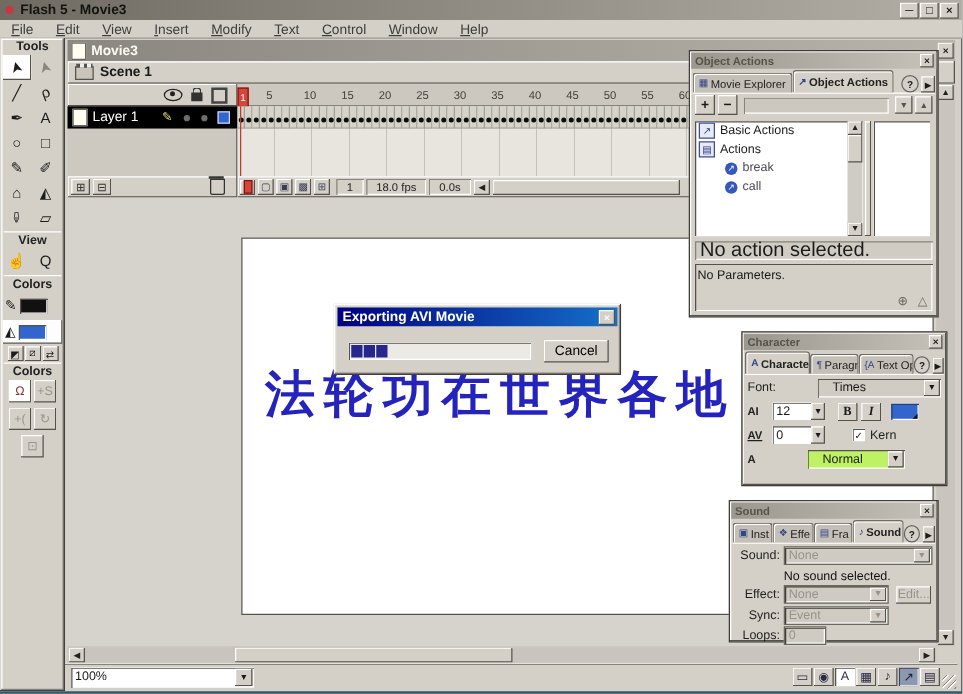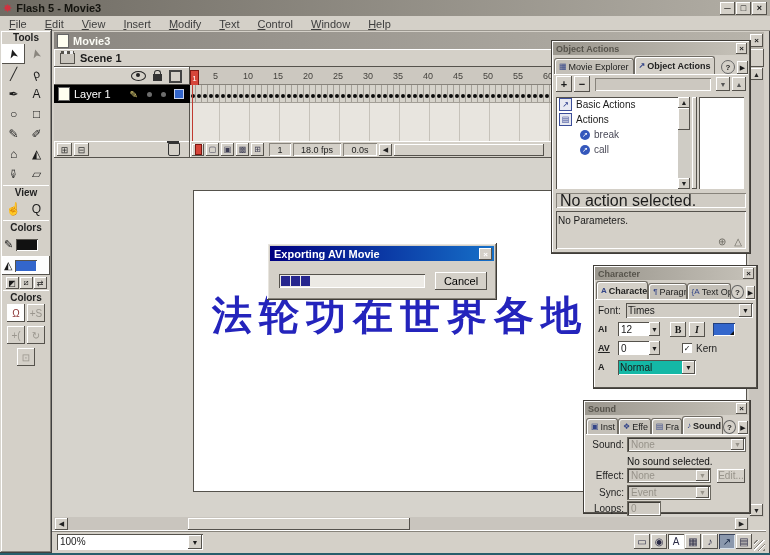--- a/index.html
+++ b/index.html
@@ -107,21 +107,21 @@
        border:1px solid #706c64;border-bottom:none;border-radius:3px 3px 0 0;box-shadow:inset 1px 1px 0 #fff;
        font-size:9px;white-space:nowrap;overflow:hidden;color:#222;}
   .tab.active{height:17px;background:#d4d0c8;font-weight:bold;}
   .tabico{font-size:8px;color:#334488;}
   .helpbtn{width:12px;height:12px;border:1px solid #666;border-radius:50%;font-size:8px;font-weight:bold;
            display:flex;align-items:center;justify-content:center;margin-left:auto;background:#d4d0c8;color:#222;}
   .arrbtn{width:11px;height:13px;font-size:7px;margin-left:2px;}
   .rowlbl{font-size:10px;color:#1f1f1f;}
   .disab{color:#97938a;}
   .ddfield{box-shadow:inset 1px 1px 0 #55524c, inset -1px -1px 0 #fff;background:#d0ccc4;position:relative;
-           font-size:10px;display:flex;align-items:center;padding-left:2px;box-sizing:border-box;}
+           font-size:10px;display:flex;align-items:center;padding-left:12px;box-sizing:border-box;margin-left:28px;}
   .ddarr{position:absolute;right:1px;top:1px;bottom:1px;width:13px;font-size:7px;}
   
   #oa-panel{left:551px;top:40px;width:198px;height:212px;}
   #oa-toolbar{position:absolute;left:4px;top:34px;right:4px;height:18px;display:flex;align-items:center;gap:2px;}
   #oa-blank{flex:1;height:13px;box-shadow:inset 1px 1px 0 #87837b, inset -1px -1px 0 #fff;background:#ccc8c0;margin:0 3px;}
   #oa-list{position:absolute;left:4px;top:56px;width:134px;height:92px;background:#fff;
            box-shadow:inset 1px 1px 0 #55524c, inset -1px -1px 0 #fff;overflow:hidden;}
   .oarow{display:flex;align-items:center;gap:4px;height:15px;padding-left:3px;font-size:10px;color:#1b1b1b;}
   .oarow.lv1{padding-left:24px;color:#4a4a58;}
   .bx{width:11px;height:11px;display:flex;align-items:center;justify-content:center;font-size:8px;
@@ -664,21 +664,21 @@
     </div>
     <div class="prow" style="top:74px">
       <span class="iconlbl" style="text-decoration:underline">AV</span>
       <span class="fieldw" style="width:28px;height:14px;padding-left:3px;font-size:10px;display:flex;align-items:center">0</span>
       <span class="spin btn">▼</span>
       <span class="cb" style="margin-left:22px">✓</span>
       <span class="rowlbl" style="margin-left:4px">Kern</span>
     </div>
     <div class="prow" style="top:93px">
       <span class="iconlbl">A</span>
-      <span class="ddfield" style="width:78px;height:15px;background:#14b8a6">
+      <span class="ddfield" style="width:78px;height:15px;background:#bef264">
         <span>Normal</span>
         <span class="ddarr btn">▼</span>
       </span>
     </div>
   </div>
 
   <div id="sound-panel" class="panel">
     <div class="ptitle">
       <span>Sound</span>
     </div>

